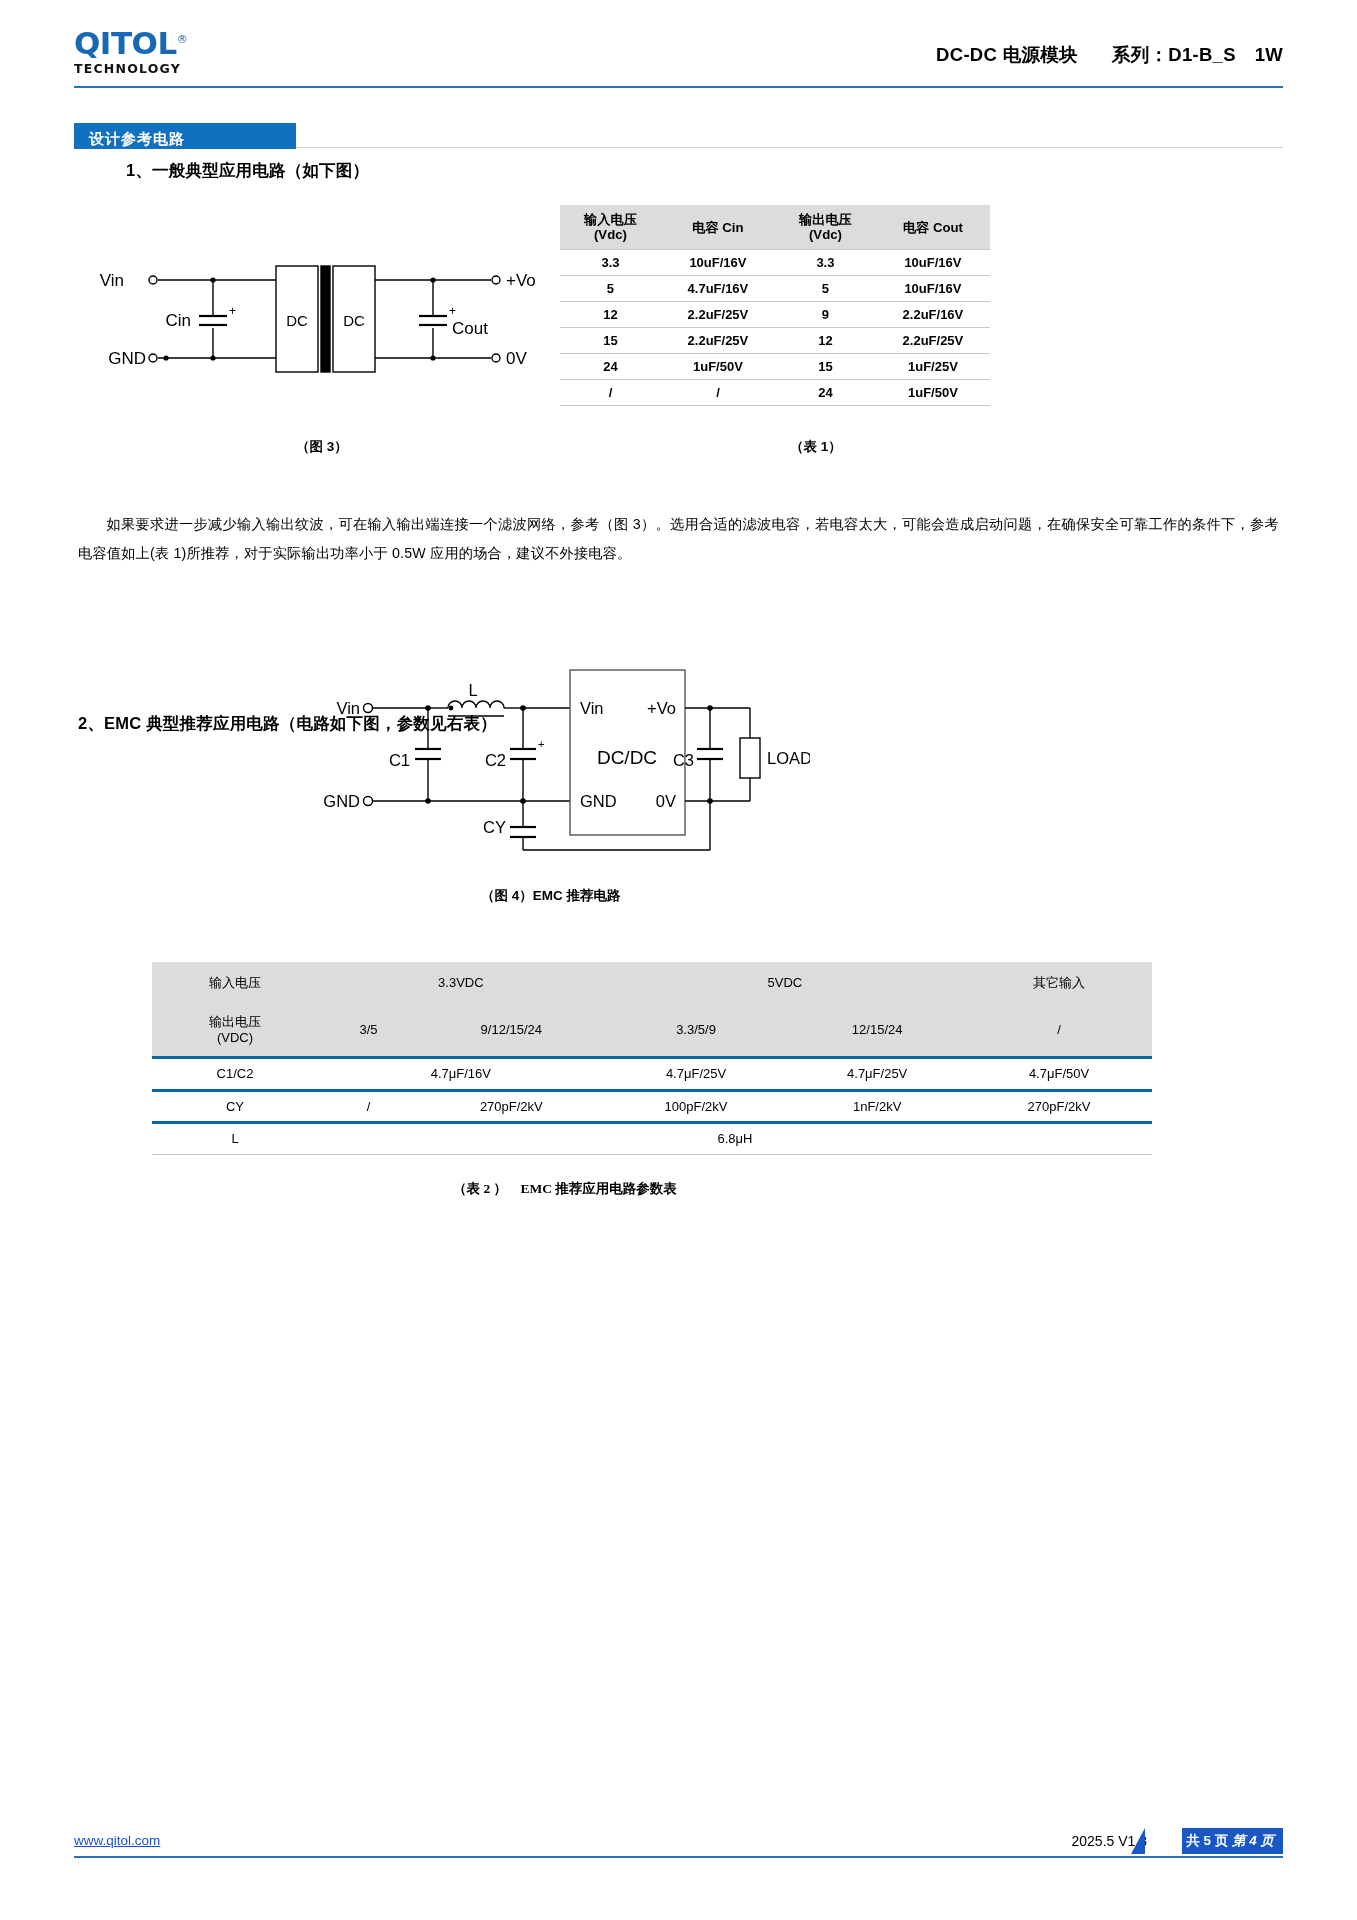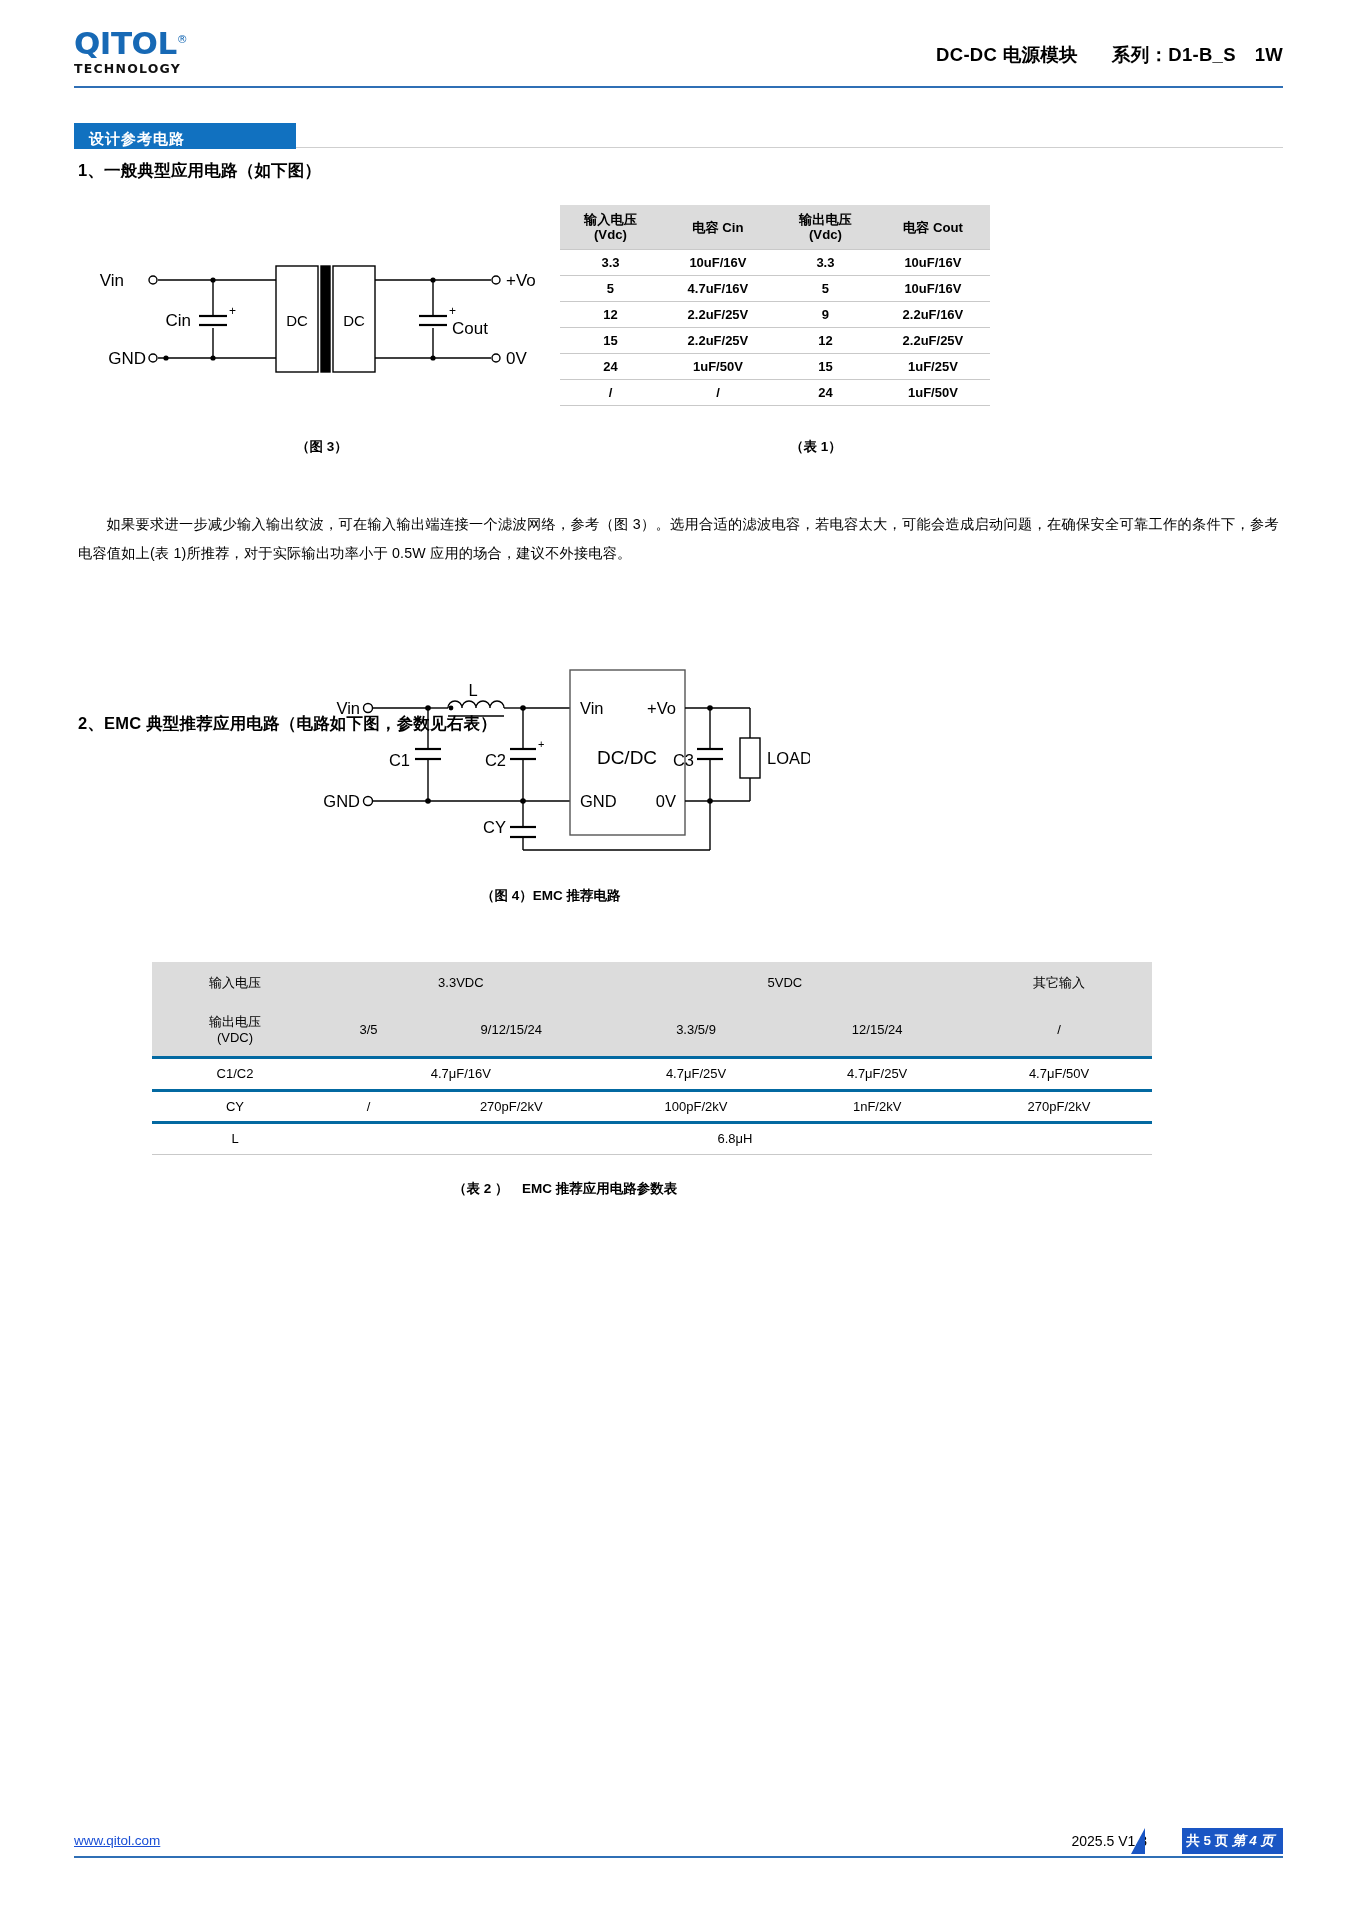--- a/index.html
+++ b/index.html
@@ -118,21 +118,21 @@
 
   
   .sub-heading {
     position: absolute;
     left: 78px;
     font-size: 16.5px;
     font-weight: 700;
     letter-spacing: 0.2px;
     white-space: nowrap;
   }
-  #heading-1 { top: 160px; }
+  #heading-1 { top: 160px; margin-left: 48px; }
   #heading-2 { top: 713px; }
 
   
   .fig3 {
     position: absolute;
     left: 96px;
     top: 258px;
     width: 440px;
     height: 125px;
   }
@@ -169,21 +169,21 @@
   
   .caption {
     position: absolute;
     font-size: 13.5px;
     font-weight: 700;
     white-space: nowrap;
   }
   #cap-fig3 { left: 296px; top: 438px; }
   #cap-tab1 { left: 790px; top: 438px; }
   #cap-fig4 { left: 481px; top: 887px; }
-  #cap-tab2 { left: 453px; top: 1180px; }
+  #cap-tab2 { left: 453px; top: 1180px; font-family: Liberation Serif, serif; }
 
   
   .body-para {
     position: absolute;
     left: 78px;
     right: 78px;
     top: 478px;
     font-size: 14.2px;
     line-height: 2.05;
     text-align: justify;

